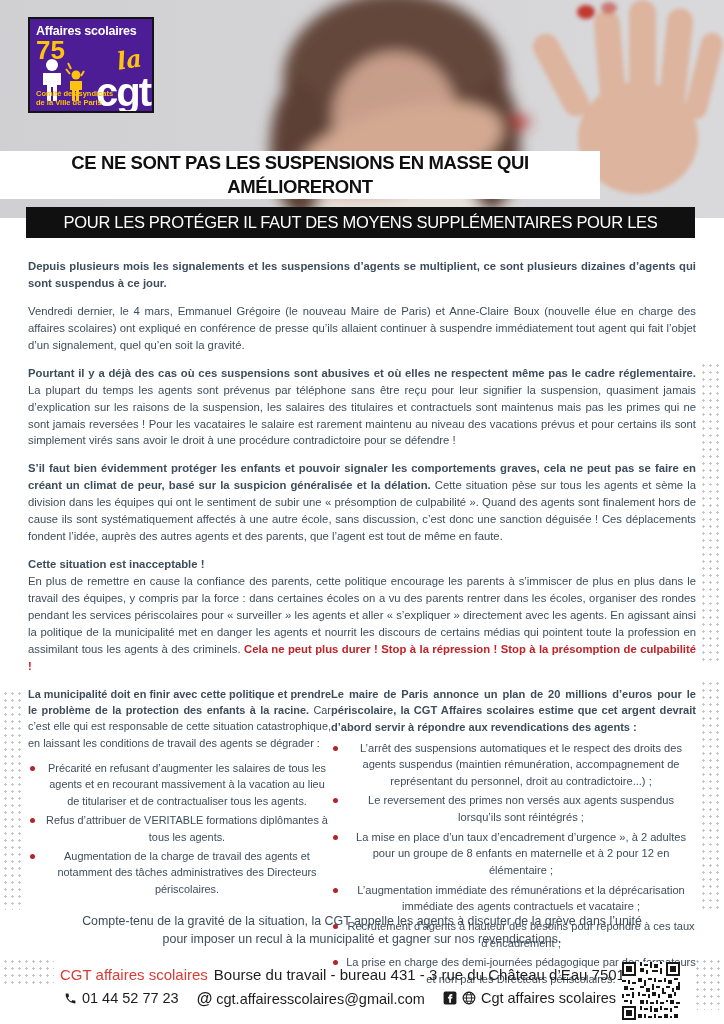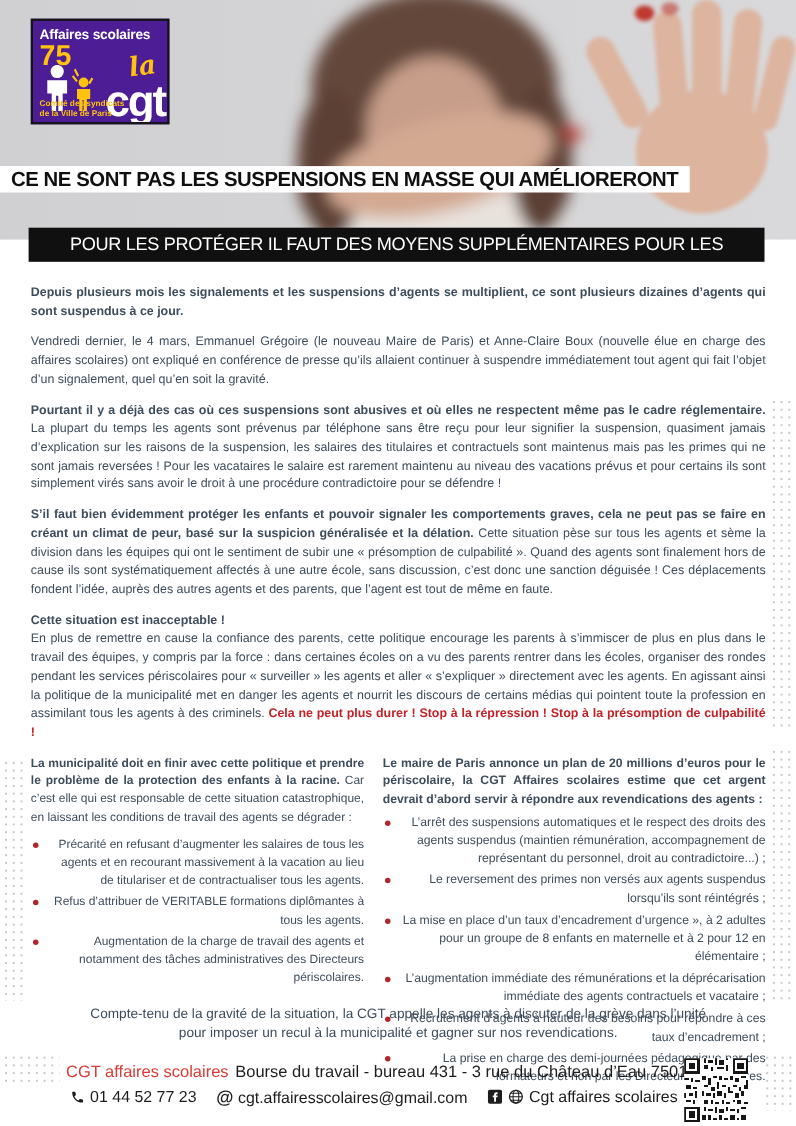--- a/index.html
+++ b/index.html
@@ -18,46 +18,46 @@
     background:#4c1d95; border:2px solid #141414; padding:5px 6px;
     overflow:hidden;
   }
   .logo-title { color:#fff; font-weight:bold; font-size:12.5px; letter-spacing:-0.2px; }
   .logo-75 { position:absolute; top:18px; left:6px; color:#ffc20e; font-weight:bold; font-size:26px; line-height:1; }
   .logo-figures { position:absolute; top:40px; left:8px; width:60px; height:40px; }
   .logo-la { position:absolute; top:26px; right:10px; color:#ffc20e; font-style:italic; font-weight:bold; font-size:24px; font-family:"DejaVu Serif", serif; transform:rotate(-8deg); }
   .logo-cgt { position:absolute; bottom:2px; right:2px; color:#fff; font-weight:bold; font-size:40px; line-height:0.85; letter-spacing:-2px; }
   .logo-committee { position:absolute; bottom:4px; left:6px; color:#ffc20e; font-weight:bold; font-size:7.5px; line-height:1.2; }
   
-  .headline { position:absolute; top:151px; left:0; width:724px; text-align:left; z-index:3; }
+  .headline { position:absolute; top:151px; left:0; width:600px; text-align:center; z-index:3; }
   .headline .line { display:block; line-height:0; }
   .headline .line span {
     display:inline-block; background:#fff; color:#101010;
     font-weight:bold; font-size:18.5px; line-height:24px; letter-spacing:-0.4px;
     padding:0 10px;
   }
   .subheadline {
     position:absolute; top:207px; left:26px; width:669px; height:31px; z-index:3;
     background:#101010; color:#ffffff; text-align:center;
     font-weight:normal; font-size:16.5px; line-height:31px; letter-spacing:-0.3px;
   }
   
   .content { position:absolute; top:258px; left:28px; width:668px; font-size:11.3px; line-height:1.5; text-align:justify; }
   .content p { margin-bottom:11px; }
   .b { font-weight:bold; }
   .red { color:#c32127; font-weight:bold; }
   .subhead-inline { font-weight:bold; margin-bottom:0 !important; }
   
-  .columns { display:flex; gap:17px; margin-top:3px; }
+  .columns { display:flex; margin-top:3px; }
   .col-left { width:303px; font-size:10.9px; }
   .col-right { flex:1; font-size:11.1px; }
   .col-heading { text-align:justify; margin-bottom:9px; }
   .col-right .col-heading { margin-bottom:4px; }
   ul.bullets { list-style:none; }
-  ul.bullets li { position:relative; padding-left:15px; margin-bottom:3px; text-align:right; }
+  ul.bullets li { position:relative; padding-left:15px; margin-bottom:3px; text-align:center; }
   ul.bullets li::before {
     content:""; position:absolute; left:2px; top:6px;
     width:5px; height:5px; border-radius:50%; background:#b2252b;
   }
   
   .closing {
     position:absolute; top:913px; left:82px; width:560px;
     text-align:center; font-weight:normal; font-size:12.4px; line-height:1.45; color:#3e4d5c;
   }
   

